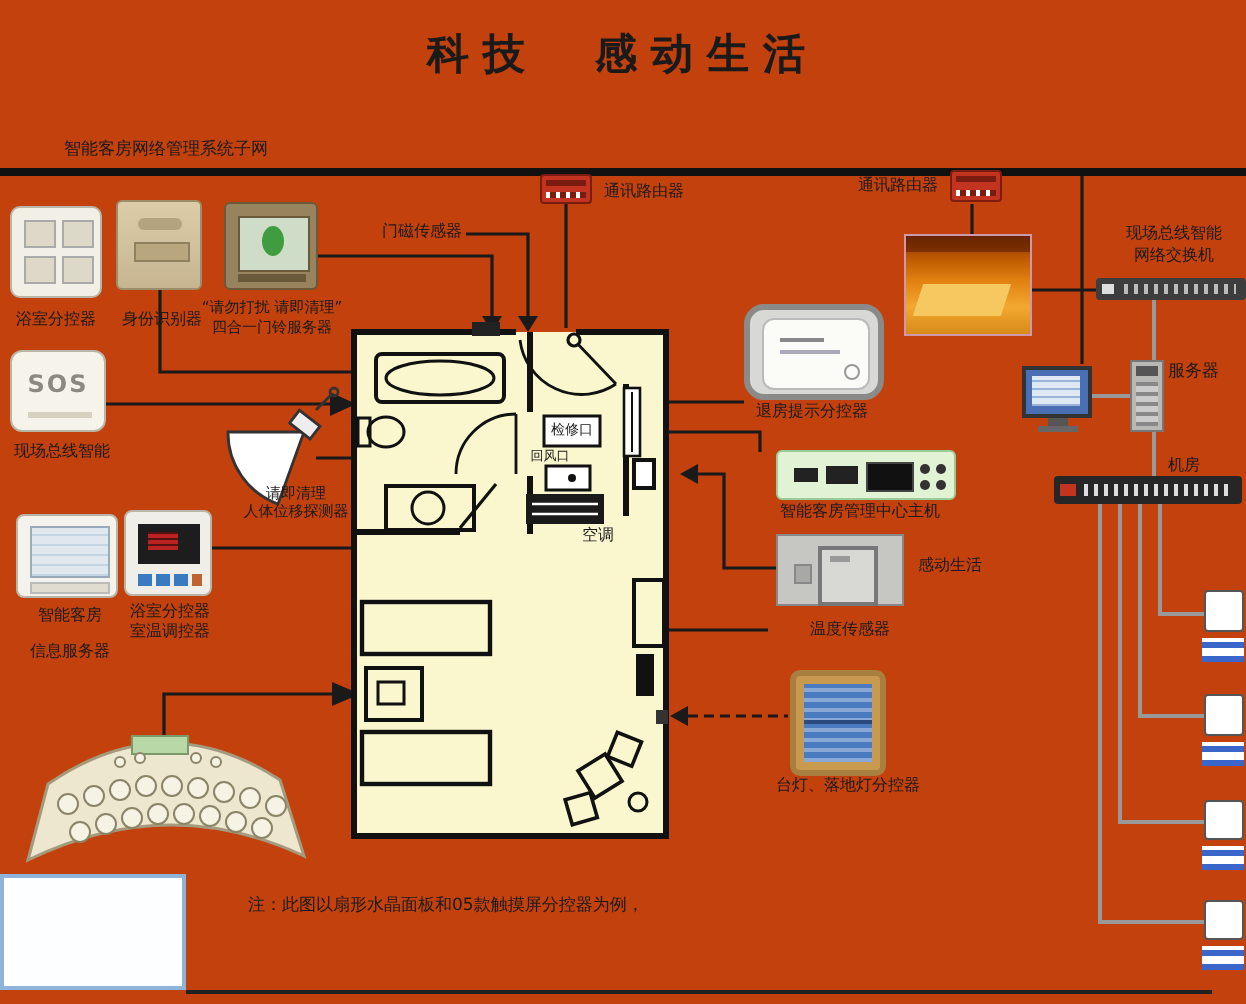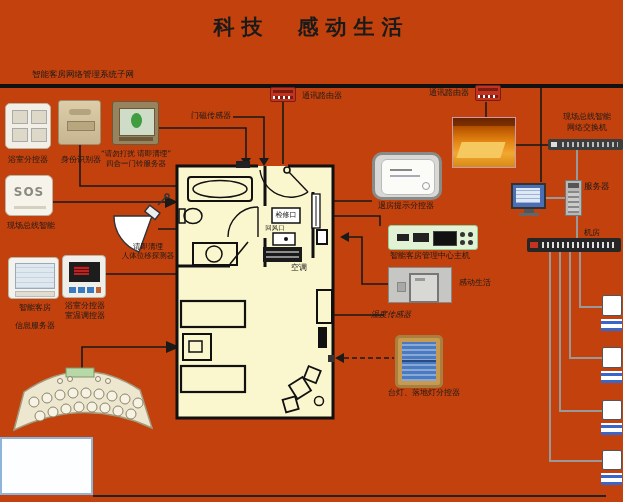--- a/index.html
+++ b/index.html
@@ -276,21 +276,21 @@
   </div>
   <div class="lbl" style="left:378px;top:251px;width:104px;">智能客房管理中心主机</div>
 
   <div class="dev" style="left:388px;top:267px;width:64px;height:36px;background:#C6C6C2;border:1px solid #888;">
     <div class="abs" style="left:20px;top:5px;width:26px;height:26px;background:#D8D8D4;border:2px solid #777;"></div>
     <div class="abs" style="left:26px;top:10px;width:10px;height:3px;background:#999;"></div>
     <div class="abs" style="left:8px;top:14px;width:7px;height:8px;background:#a8a8a4;border:1px solid #888;"></div>
   </div>
   <div class="lbl" style="left:452px;top:278px;width:46px;">感动生活</div>
 
-  <div class="lbl" style="left:366px;top:310px;width:50px;font-style:italic;">温度传感器</div>
+  <div class="lbl" style="left:400px;top:310px;width:50px;">温度传感器</div>
 
   <div class="dev" style="left:395px;top:335px;width:48px;height:53px;background:#C89A50;border:3px solid #A87F3F;border-radius:5px;">
     <div class="abs" style="left:4px;top:4px;width:34px;height:39px;background:#4A7AC0;
          background-image:repeating-linear-gradient(0deg,rgba(255,255,255,.35) 0 2px,transparent 2px 5px);"></div>
     <div class="abs" style="left:4px;top:22px;width:34px;height:2px;background:#2a4a80;"></div>
   </div>
   <div class="lbl" style="left:380px;top:388px;width:88px;">台灯、落地灯分控器</div>
 
   <div class="lbl" style="left:552px;top:112px;width:70px;">现场总线智能</div>
   <div class="lbl" style="left:554px;top:123px;width:66px;">网络交换机</div>
@@ -320,14 +320,15 @@
 
   <div class="dev" style="left:602px;top:295px;width:20px;height:21px;background:#fff;border:1.5px solid #555;border-radius:2px;"></div>
   <div class="dev" style="left:601px;top:319px;width:21px;height:12px;background:repeating-linear-gradient(0deg,#3A66C9 0 3px,#fff 3px 7px);"></div>
   <div class="dev" style="left:602px;top:347px;width:20px;height:21px;background:#fff;border:1.5px solid #555;border-radius:2px;"></div>
   <div class="dev" style="left:601px;top:371px;width:21px;height:12px;background:repeating-linear-gradient(0deg,#3A66C9 0 3px,#fff 3px 7px);"></div>
   <div class="dev" style="left:602px;top:400px;width:20px;height:20px;background:#fff;border:1.5px solid #555;border-radius:2px;"></div>
   <div class="dev" style="left:601px;top:423px;width:21px;height:12px;background:repeating-linear-gradient(0deg,#3A66C9 0 3px,#fff 3px 7px);"></div>
   <div class="dev" style="left:602px;top:450px;width:20px;height:20px;background:#fff;border:1.5px solid #555;border-radius:2px;"></div>
   <div class="dev" style="left:601px;top:473px;width:21px;height:12px;background:repeating-linear-gradient(0deg,#3A66C9 0 3px,#fff 3px 7px);"></div>
 
+  <div class="lbl left" style="left:124px;top:449px;width:270px;font-size:8.5px;">注：此图以扇形水晶面板和05款触摸屏分控器为例，</div>
 
 </div>
 
 </body></html>

